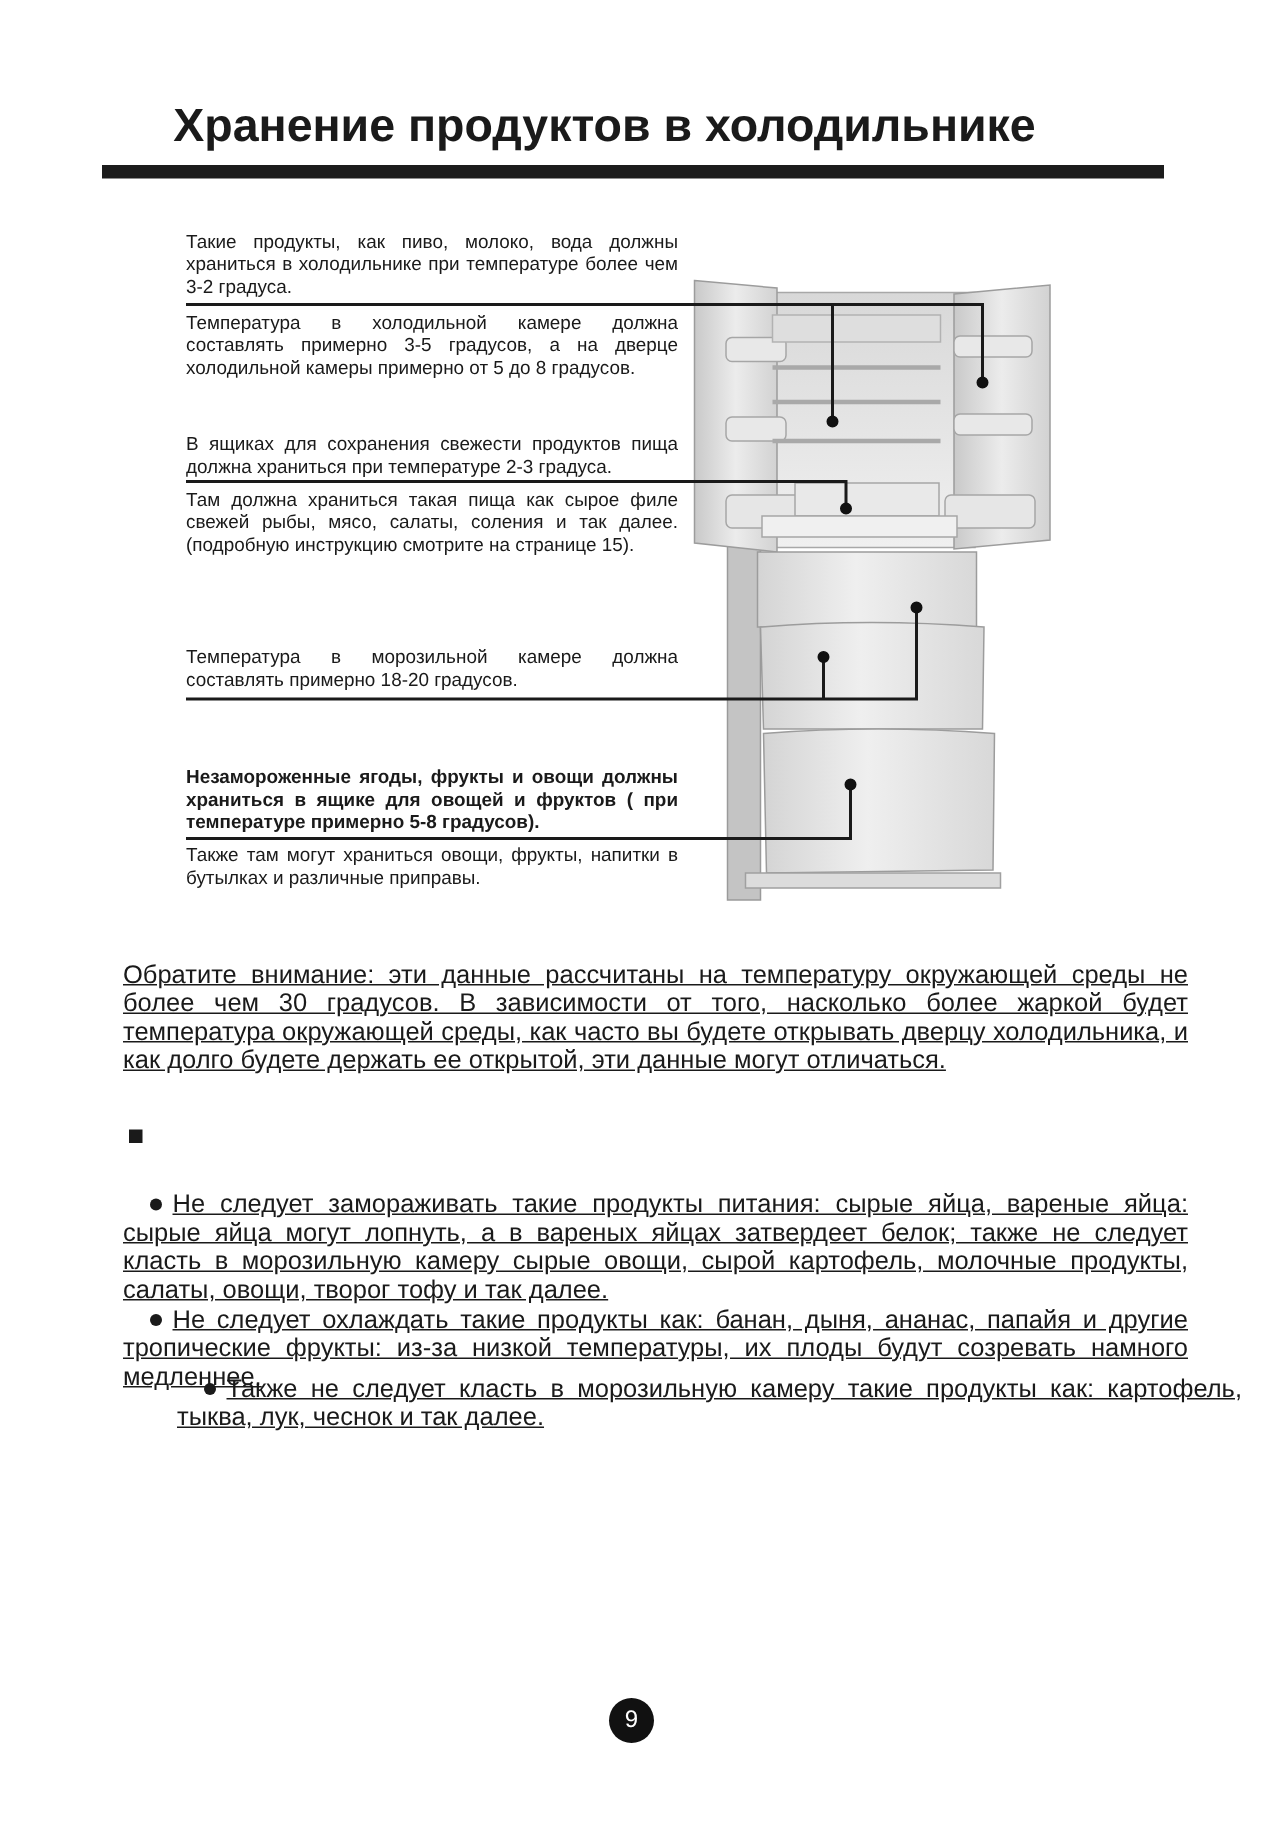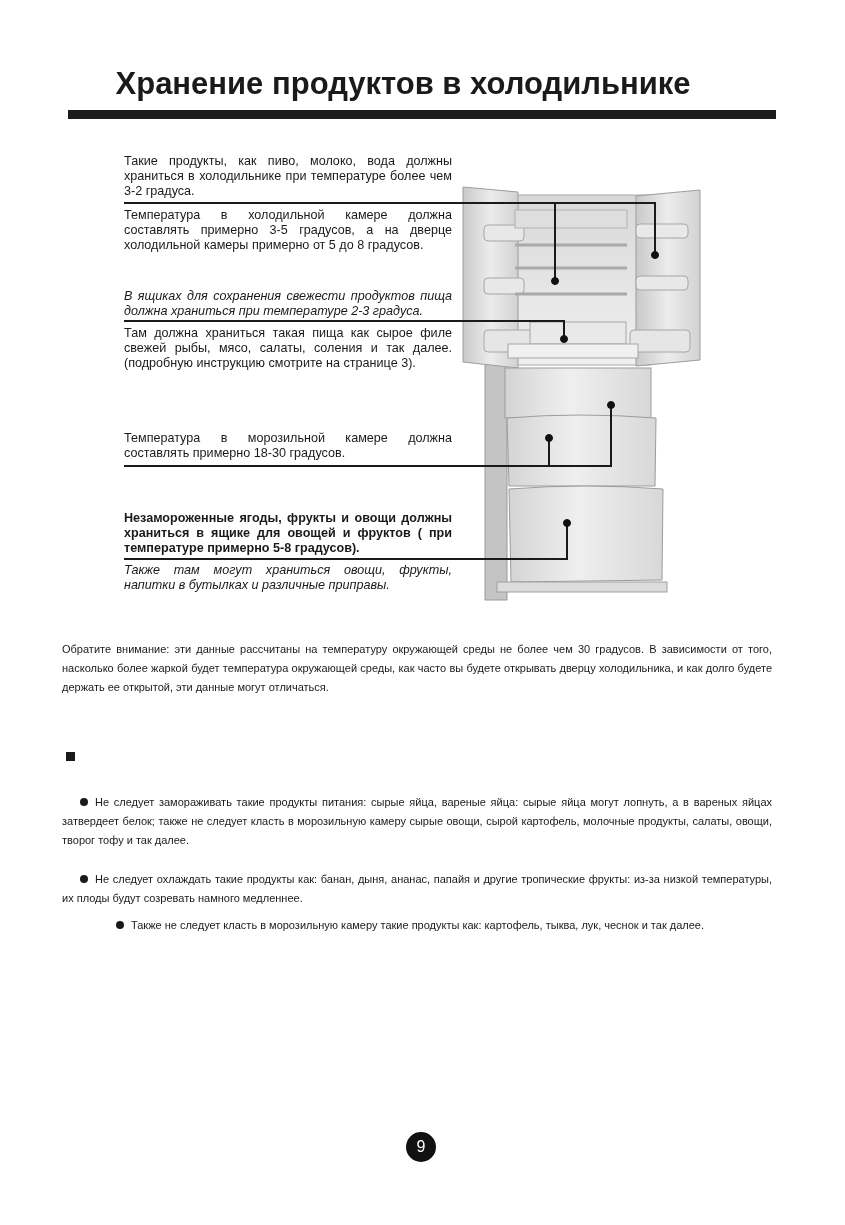--- a/index.html
+++ b/index.html
@@ -9,54 +9,54 @@
              font-size: 31px; font-weight: bold; letter-spacing: 0px; margin: 0; }
     .title-rule { position: absolute; left: 68px; width: 708px; top: 110px; height: 9px; background: #1c1c1c; }
 
     .callout { position: absolute; left: 124px; width: 328px; font-size: 12.6px; line-height: 15px;
                text-align: justify; text-align-last: left; margin: 0; }
     .callout p { margin: 0; }
 
     .fridge { position: absolute; left: 0; top: 0; width: 845px; height: 620px; pointer-events: none; }
     .fridge svg { position: absolute; left: 0; top: 0; }
 
-    .para { position: absolute; left: 62px; width: 710px; font-size: 11px; line-height: 19px;
-            text-align: justify; text-align-last: left; margin: 0; }
+    .para { position: absolute; left: 82px; width: 710px; font-size: 17px; line-height: 19px;
+            text-align: justify; text-align-last: left; margin: 0; text-decoration: underline; }
     .indent { text-indent: 18px; }
     .sq { display: inline-block; width: 9px; height: 9px; background: #1a1a1a; margin: 0 6px 1px 4px; vertical-align: middle; }
     .dot { display: inline-block; width: 8px; height: 8px; background: #1a1a1a; border-radius: 50%; margin: 0 7px 2px 0; vertical-align: middle; }
 
     .page-num { position: absolute; left: 406px; top: 1132px; width: 30px; height: 30px; border-radius: 50%;
                 background: #111; color: #fff; font-size: 16px; line-height: 30px; text-align: center; }
   </style>
 </head>
 <body>
 
 <h1 class="title">Хранение продуктов в холодильнике</h1>
 <div class="title-rule"></div>
 
 <div class="callout" style="top:154px;">
   <p>Такие продукты, как пиво, молоко, вода должны храниться в холодильнике при температуре более чем  3-2 градуса.</p>
 </div>
 <div class="callout" style="top:208px;">
   <p>Температура в холодильной камере должна составлять примерно 3-5 градусов, а на дверце холодильной камеры примерно от 5 до 8 градусов.</p>
 </div>
-<div class="callout" style="top:289px;font-style:italic;">
+<div class="callout" style="top:289px;">
   <p>В ящиках для сохранения свежести продуктов пища должна храниться при температуре 2-3 градуса.</p>
 </div>
 <div class="callout" style="top:326px;">
-  <p>Там должна храниться такая пища как сырое филе свежей рыбы, мясо, салаты, соления и так далее. (подробную инструкцию смотрите на странице 3).</p>
+  <p>Там должна храниться такая пища как сырое филе свежей рыбы, мясо, салаты, соления и так далее. (подробную инструкцию смотрите на странице 15).</p>
 </div>
 <div class="callout" style="top:431px;">
-  <p>Температура в морозильной камере должна составлять примерно 18-30 градусов.</p>
+  <p>Температура в морозильной камере должна составлять примерно 18-20 градусов.</p>
 </div>
 <div class="callout" style="top:511px;font-weight:bold;">
   <p>Незамороженные ягоды, фрукты и овощи должны храниться в ящике для овощей и фруктов ( при температуре примерно 5-8 градусов).</p>
 </div>
-<div class="callout" style="top:563px;font-style:italic;">
+<div class="callout" style="top:563px;">
   <p>Также там могут храниться овощи, фрукты, напитки в бутылках и различные приправы.</p>
 </div>
 
 <div class="fridge">
   <svg width="845" height="620" viewBox="0 0 845 620">
     <defs>
       <linearGradient id="body" x1="0" x2="1" y1="0" y2="0">
         <stop offset="0" stop-color="#c9c9c9"></stop>
         <stop offset="0.5" stop-color="#ececec"></stop>
         <stop offset="1" stop-color="#d2d2d2"></stop>

